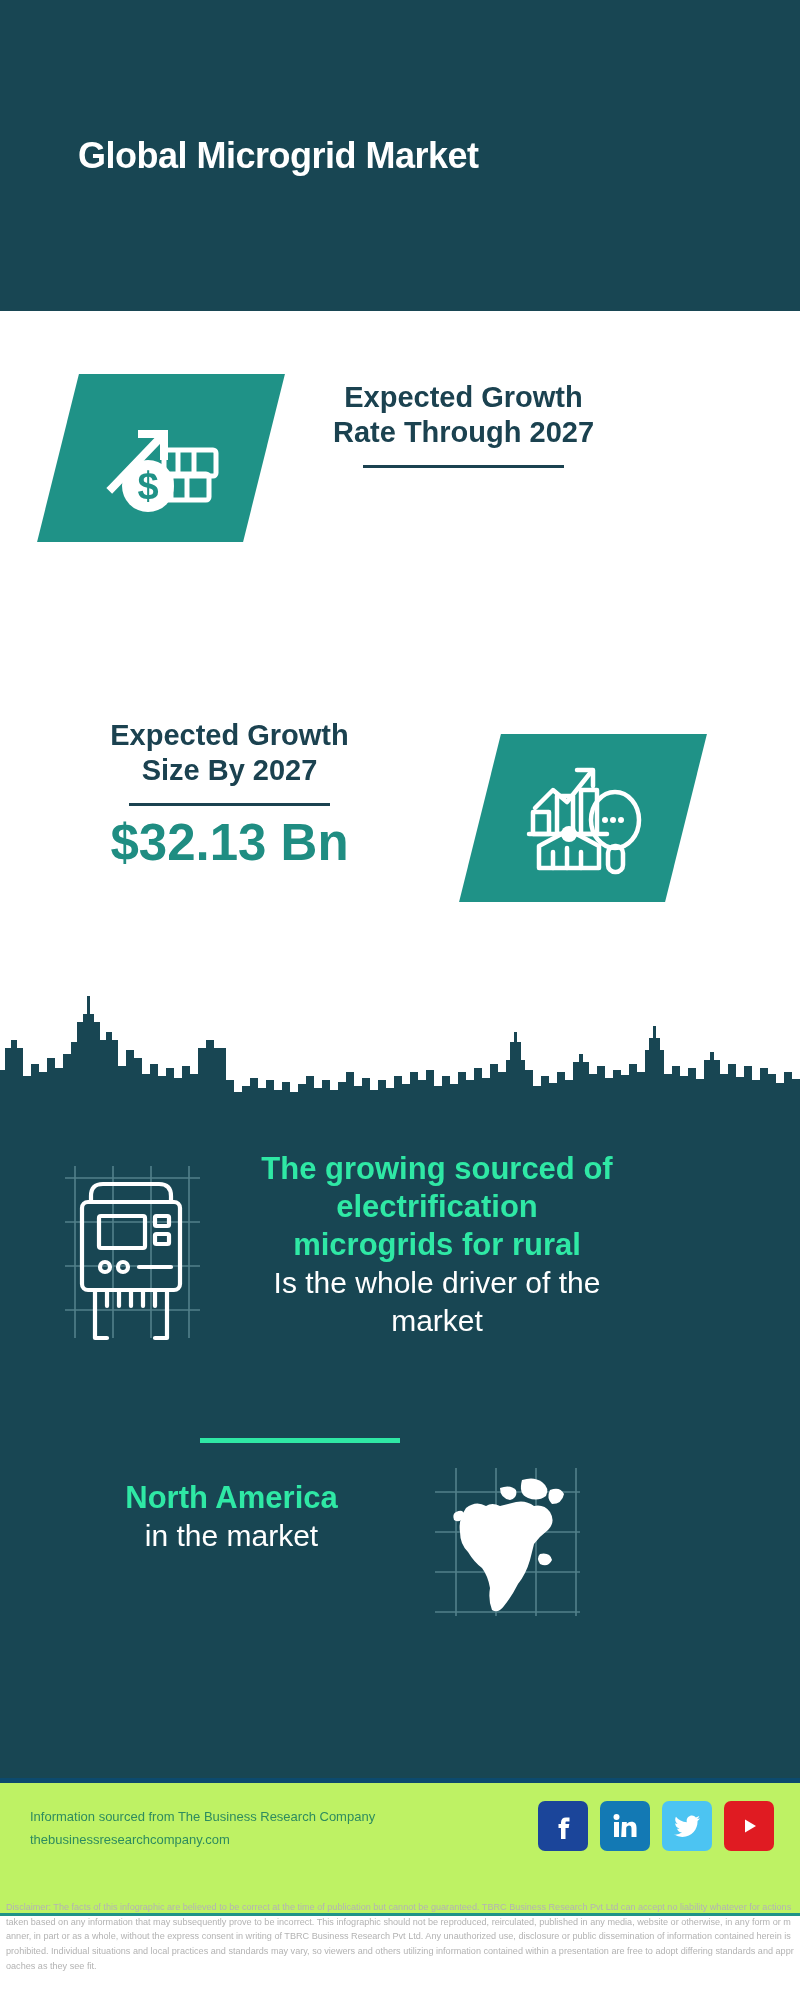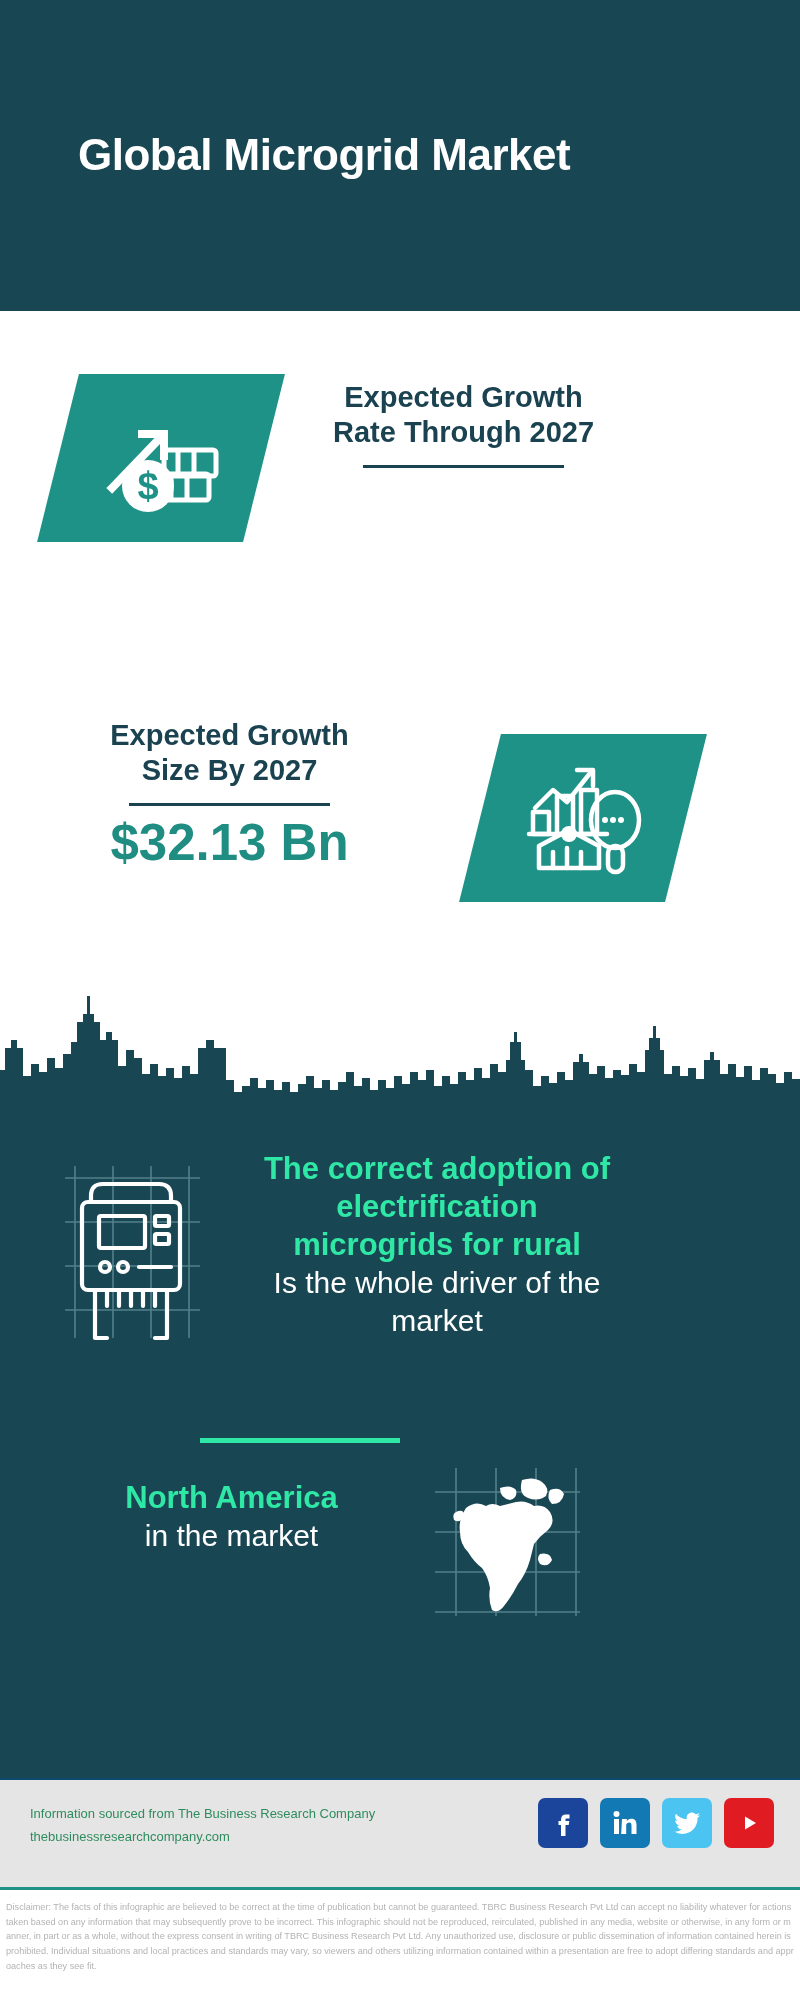--- a/index.html
+++ b/index.html
@@ -17,21 +17,21 @@
 
   
   .header {
     position:absolute; left:0; top:0;
     width:800px; height:311px;
     background:#184653;
     display:flex; align-items:center;
   }
   .header-title {
     color:#ffffff;
-    font-size:44px;
+    font-size:36px;
     font-weight:bold;
     letter-spacing:-0.5px;
     padding-left:78px;
     line-height:1.1;
   }
 
   
   .white-mid {
     position:absolute; left:0; top:311px;
     width:800px; height:790px;
@@ -127,23 +127,23 @@
   }
   .region-text {
     position:absolute; left:40px; top:15px; width:383px;
     text-align:center;
   }
   .region-map { position:absolute; left:430px; top:0px; }
 
   
   .footer {
     position:absolute; left:0; top:1778px;
-    width:800px; height:112px;
-    background:#e5e5e5;
-    border-top:2px solid #0c4a6e;
+    width:800px; height:138px;
+    background:#bef264;
+    border-top:5px solid #0c4a6e;
     border-bottom:3px solid #1f9287;
   }
   .footer-src {
     position:absolute; left:30px; top:23px;
     width:380px;
   }
   .footer-src div {
     color:#2e8c5e;
     font-size:13px;
     line-height:1.75;
@@ -276,21 +276,21 @@
           <line x1="76" y1="130" x2="76" y2="146"></line>
           <line x1="88" y1="130" x2="88" y2="146"></line>
           <line x1="100" y1="130" x2="100" y2="146"></line>
           <line x1="112" y1="130" x2="112" y2="146"></line>
           <path d="M40 146 L40 178 L52 178"></path>
           <path d="M112 146 L112 178 L100 178"></path>
         </g>
       </svg>
     </div>
     <div class="driver-text">
-      <div class="accent-text">The correct adoption of</div>
+      <div class="accent-text">The growing sourced of</div>
       <div class="accent-text">electrification</div>
       <div class="accent-text">microgrids for rural</div>
       <div class="plain-text">Is the whole driver of the</div>
       <div class="plain-text">market</div>
     </div>
   </div>
 
   <div class="mid-divider"></div>
 
   <div class="region-row">

